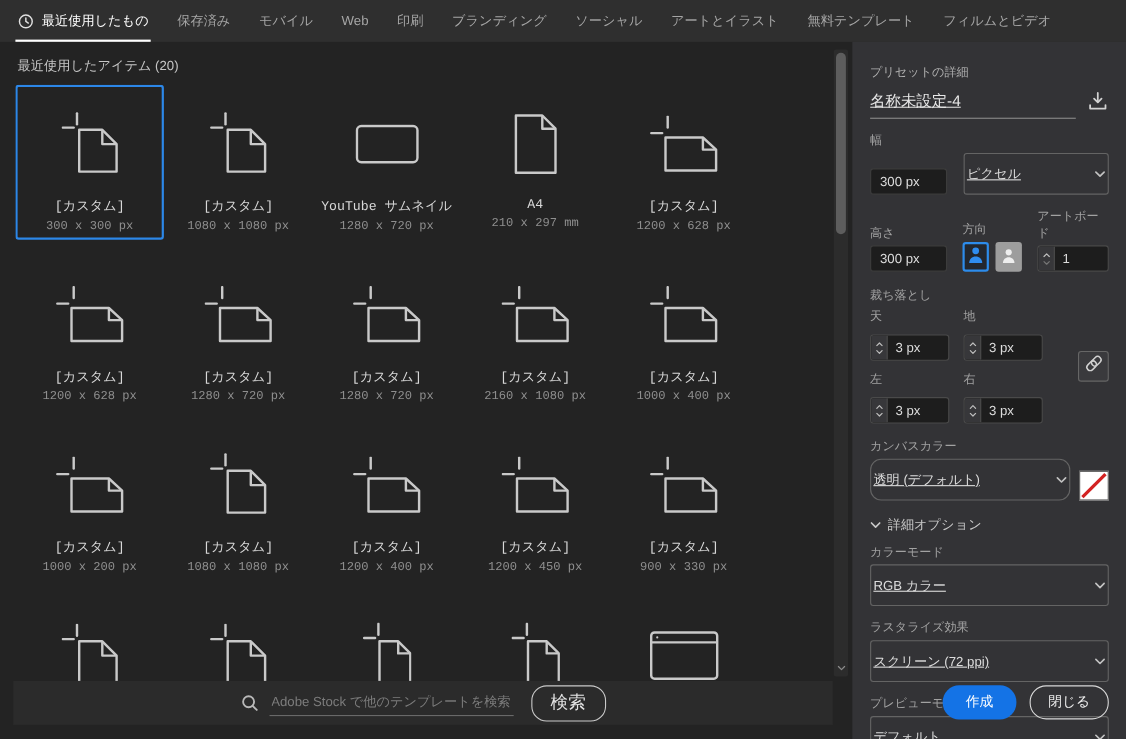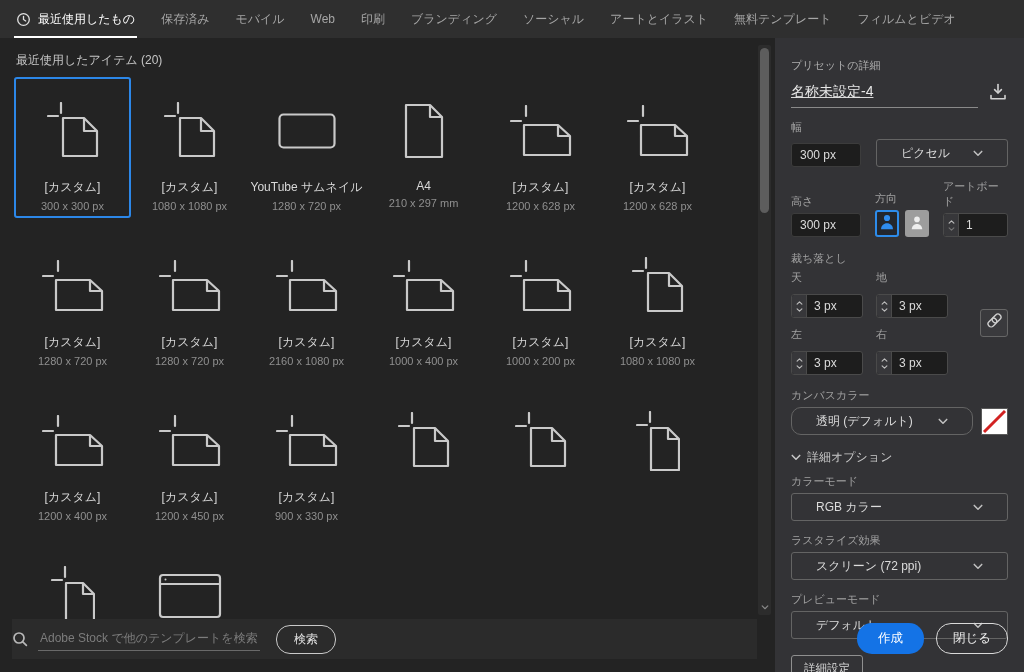--- a/index.html
+++ b/index.html
@@ -36,22 +36,22 @@
   .recent-header {
     position:absolute; top:14px; left:16px;
     font-size:12px; color:#c6c6c6;
   }
   .grid {
     position:absolute; top:39px; left:14px; width:736px; height:543px;
     overflow:hidden; display:flex; flex-wrap:wrap;
     column-gap:0; row-gap:14px; align-content:flex-start;
   }
   .tile {
-    width:117px; height:141px; display:flex; flex-direction:column;
-    align-items:center; padding-top:22px; border-radius:3px; cursor:pointer;
+    width:135px; height:141px; display:flex; flex-direction:column;
+    align-items:center; padding-top:22px; border-radius:3px; cursor:pointer;font-family:Liberation Mono, monospace;
   }
   .tile.selected { border:2px solid #2c87e8; padding-top:20px; }
   .tile-icon {
     height:64px; display:flex; align-items:center; justify-content:center;
     color:#c9c9c9;
   }
   .tile-name { margin-top:16px; font-size:12px; color:#d8d8d8; }
   .tile-size { margin-top:4px; font-size:11px; color:#8f8f8f; }
 
   
@@ -65,35 +65,35 @@
   }
   .scroll-arrow {
     position:absolute; bottom:2px; left:0; width:13px; height:12px;
     display:flex; align-items:center; justify-content:center; color:#8a8a8a;
   }
   .scroll-arrow svg { width:8px; height:5px; }
 
   
   .searchbar {
     position:absolute; left:12px; bottom:13px; width:745px; height:40px;
-    background:#2b2b2b; display:flex; align-items:center; 
+    background:#2b2b2b; display:flex; align-items:center; justify-content:center;
   }
   .search-inner { display:flex; align-items:center; }
   .search-icon { width:16px; height:16px; color:#b8b8b8; margin-right:10px; }
   .search-icon svg { width:100%; height:100%; }
   .search-input {
     width:222px; background:transparent; border:none; outline:none;
     border-bottom:1px solid #696969; color:#dddddd; font-size:12px;
     padding:4px 2px 5px; font-family:"Liberation Sans", sans-serif;
   }
   .search-input::placeholder { color:#7c7c7c; }
   .search-btn {
     margin-left:16px; padding:5px 17px; background:transparent;
     border:1.5px solid #c9c9c9; border-radius:14px; color:#e4e4e4;
-    font-size:12px; cursor:pointer; font-family:Liberation Serif, serif;
+    font-size:16px; cursor:pointer; font-family:Liberation Serif, serif;
   }
 
   
   .right-panel {
     position:absolute; top:38px; right:0; width:249px; bottom:0;
     background:#333336; color:#d8d8d8;
   }
   .panel-title { margin:20px 16px 0; font-size:11px; color:#b0b0b0; }
   .name-row { display:flex; align-items:flex-end; margin:7px 16px 0; gap:10px;text-decoration:underline; }
   .name-input {
@@ -107,24 +107,25 @@
   .flabel { font-size:11px; color:#a2a2a2; margin-bottom:4px; }
   .sect { margin:12px 16px 0; }
   .row { display:flex; align-items:flex-end; }
 
   .num-input {
     width:70px; height:24px; background:#1d1d1d; border:1px solid #3c3c3c;
     border-radius:3px; color:#dcdcdc; font-size:12px; padding:0 8px;
     outline:none; font-family:"Liberation Sans", sans-serif;
   }
   .dropdown {
-    height:28px; border:1px solid #646464; border-radius:3px;
+    height:38px; border:1px solid #646464; border-radius:3px;
     display:flex; align-items:center; justify-content:space-between;
-    padding:0 24px; font-size:12px; color:#dcdcdc; cursor:pointer;
+    padding:0 2px; font-size:12px; color:#dcdcdc; cursor:pointer;
     background:transparent;
+    text-decoration:underline;
   }
   .dd-chev { width:10px; height:7px; color:#c2c2c2; display:flex; }
   .dd-chev svg { width:100%; height:100%; }
 
   .orient-group { display:flex; gap:6px; }
   .orient {
     width:24px; height:27px; border-radius:3px; display:flex;
     align-items:center; justify-content:center; cursor:pointer;
   }
   .orient.portrait { border:2px solid #2d8ceb; background:#23272e; color:#2f8df0; }

